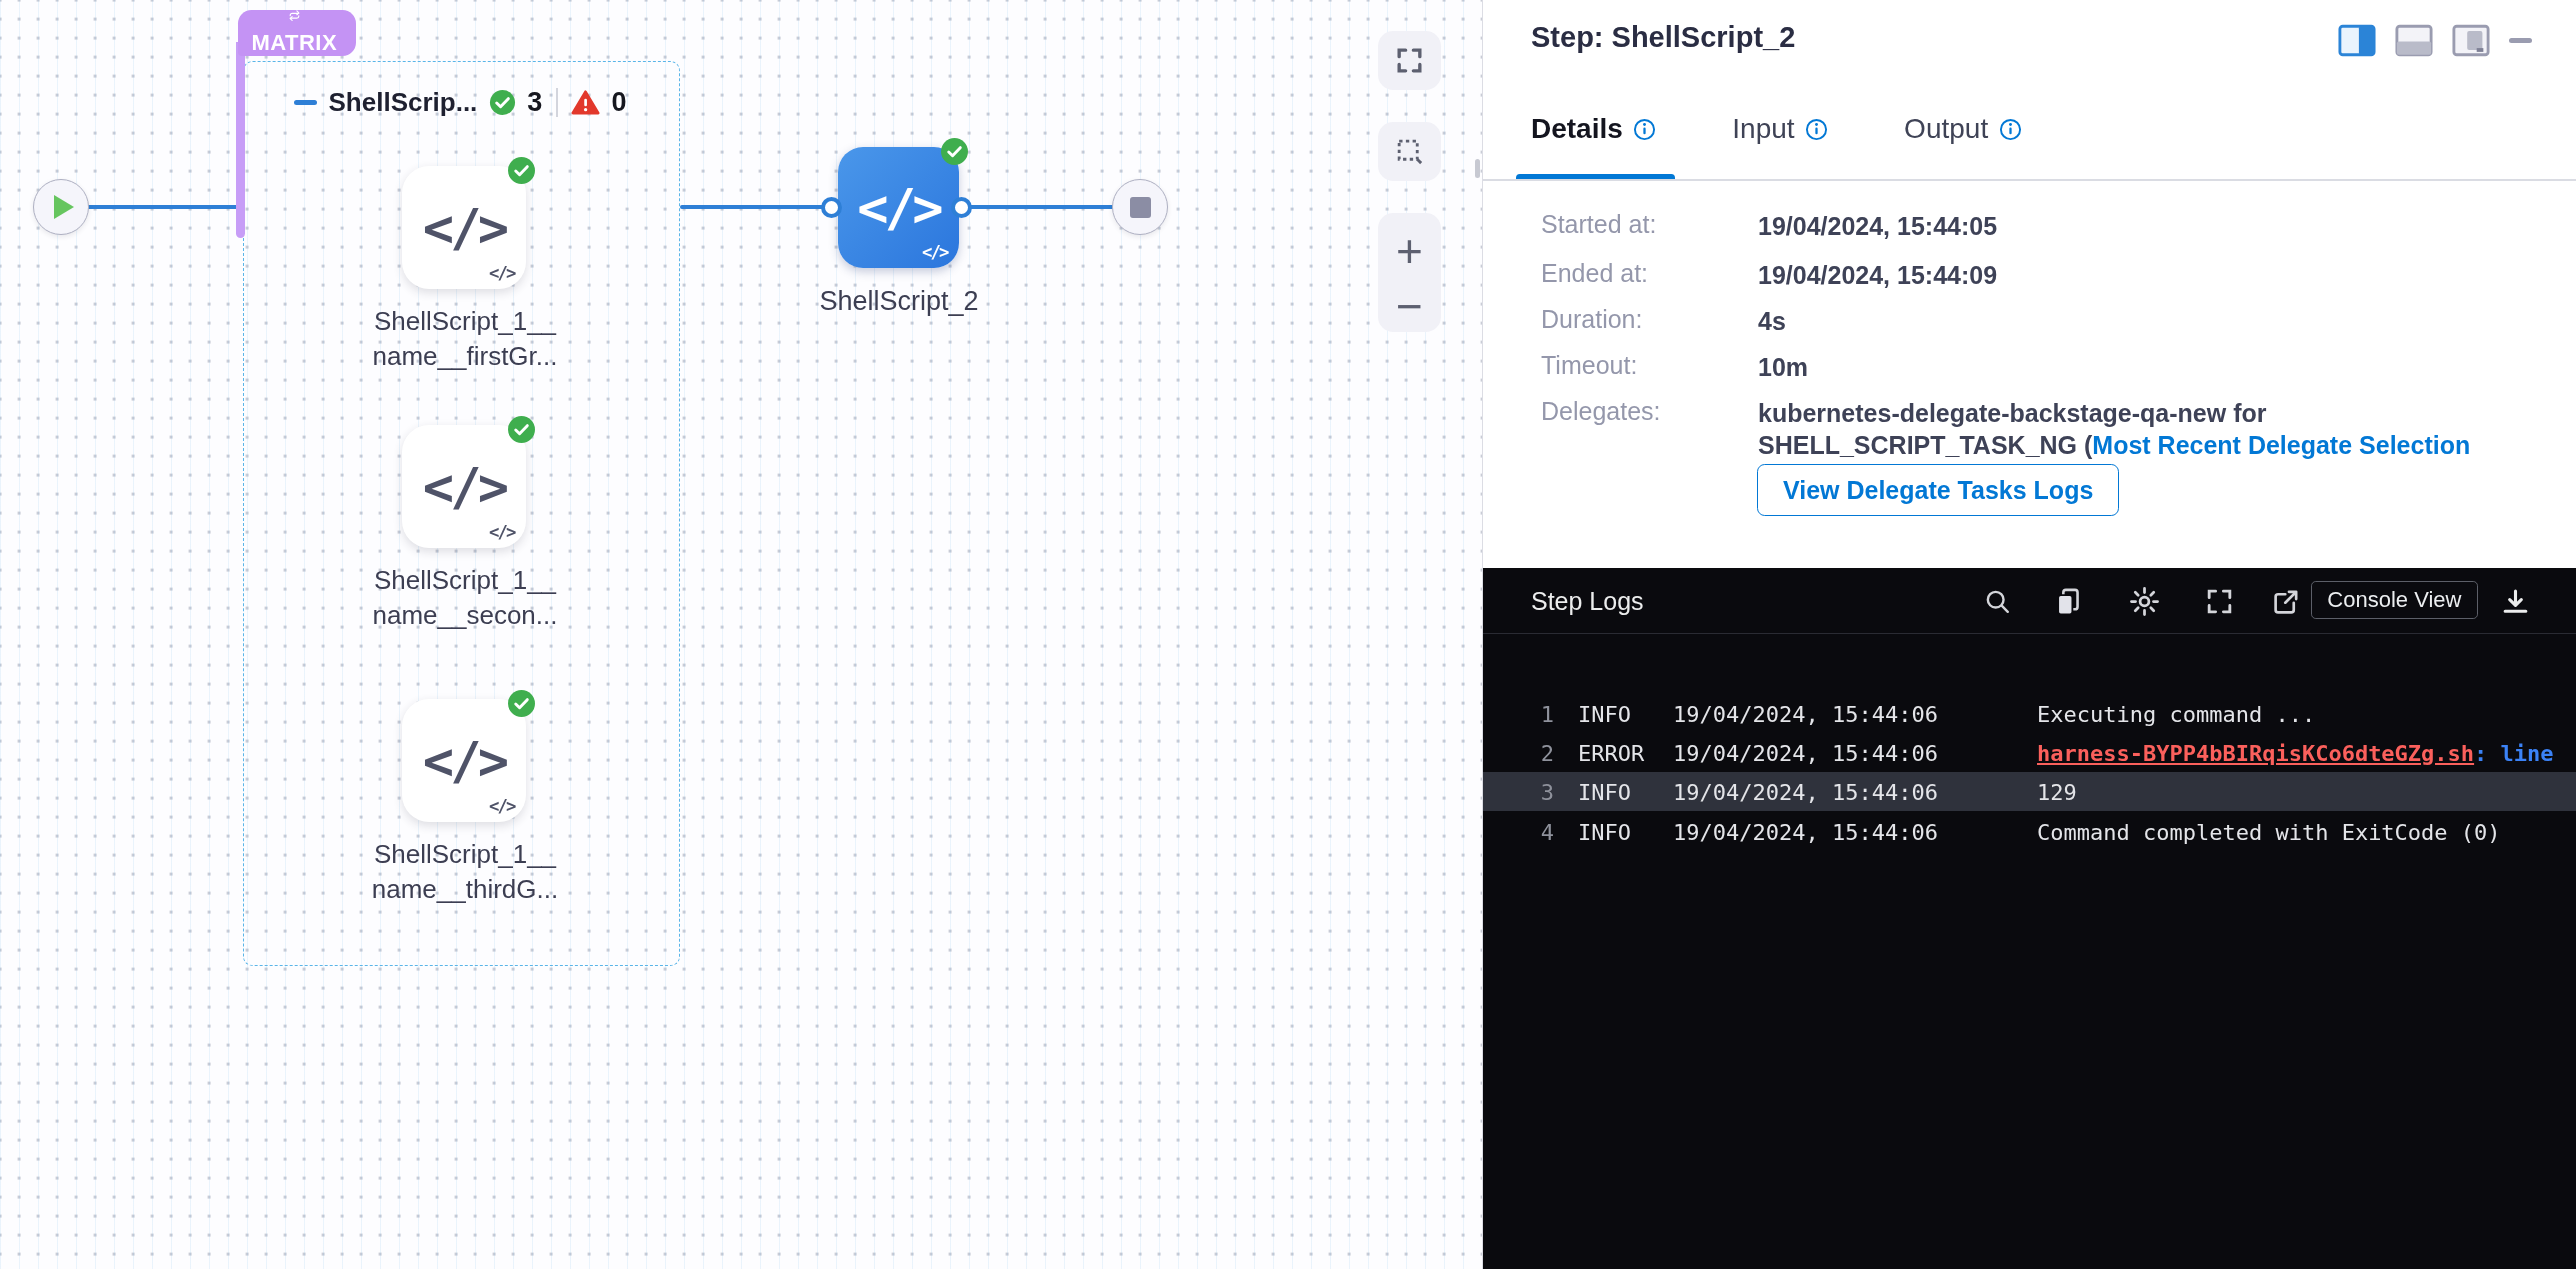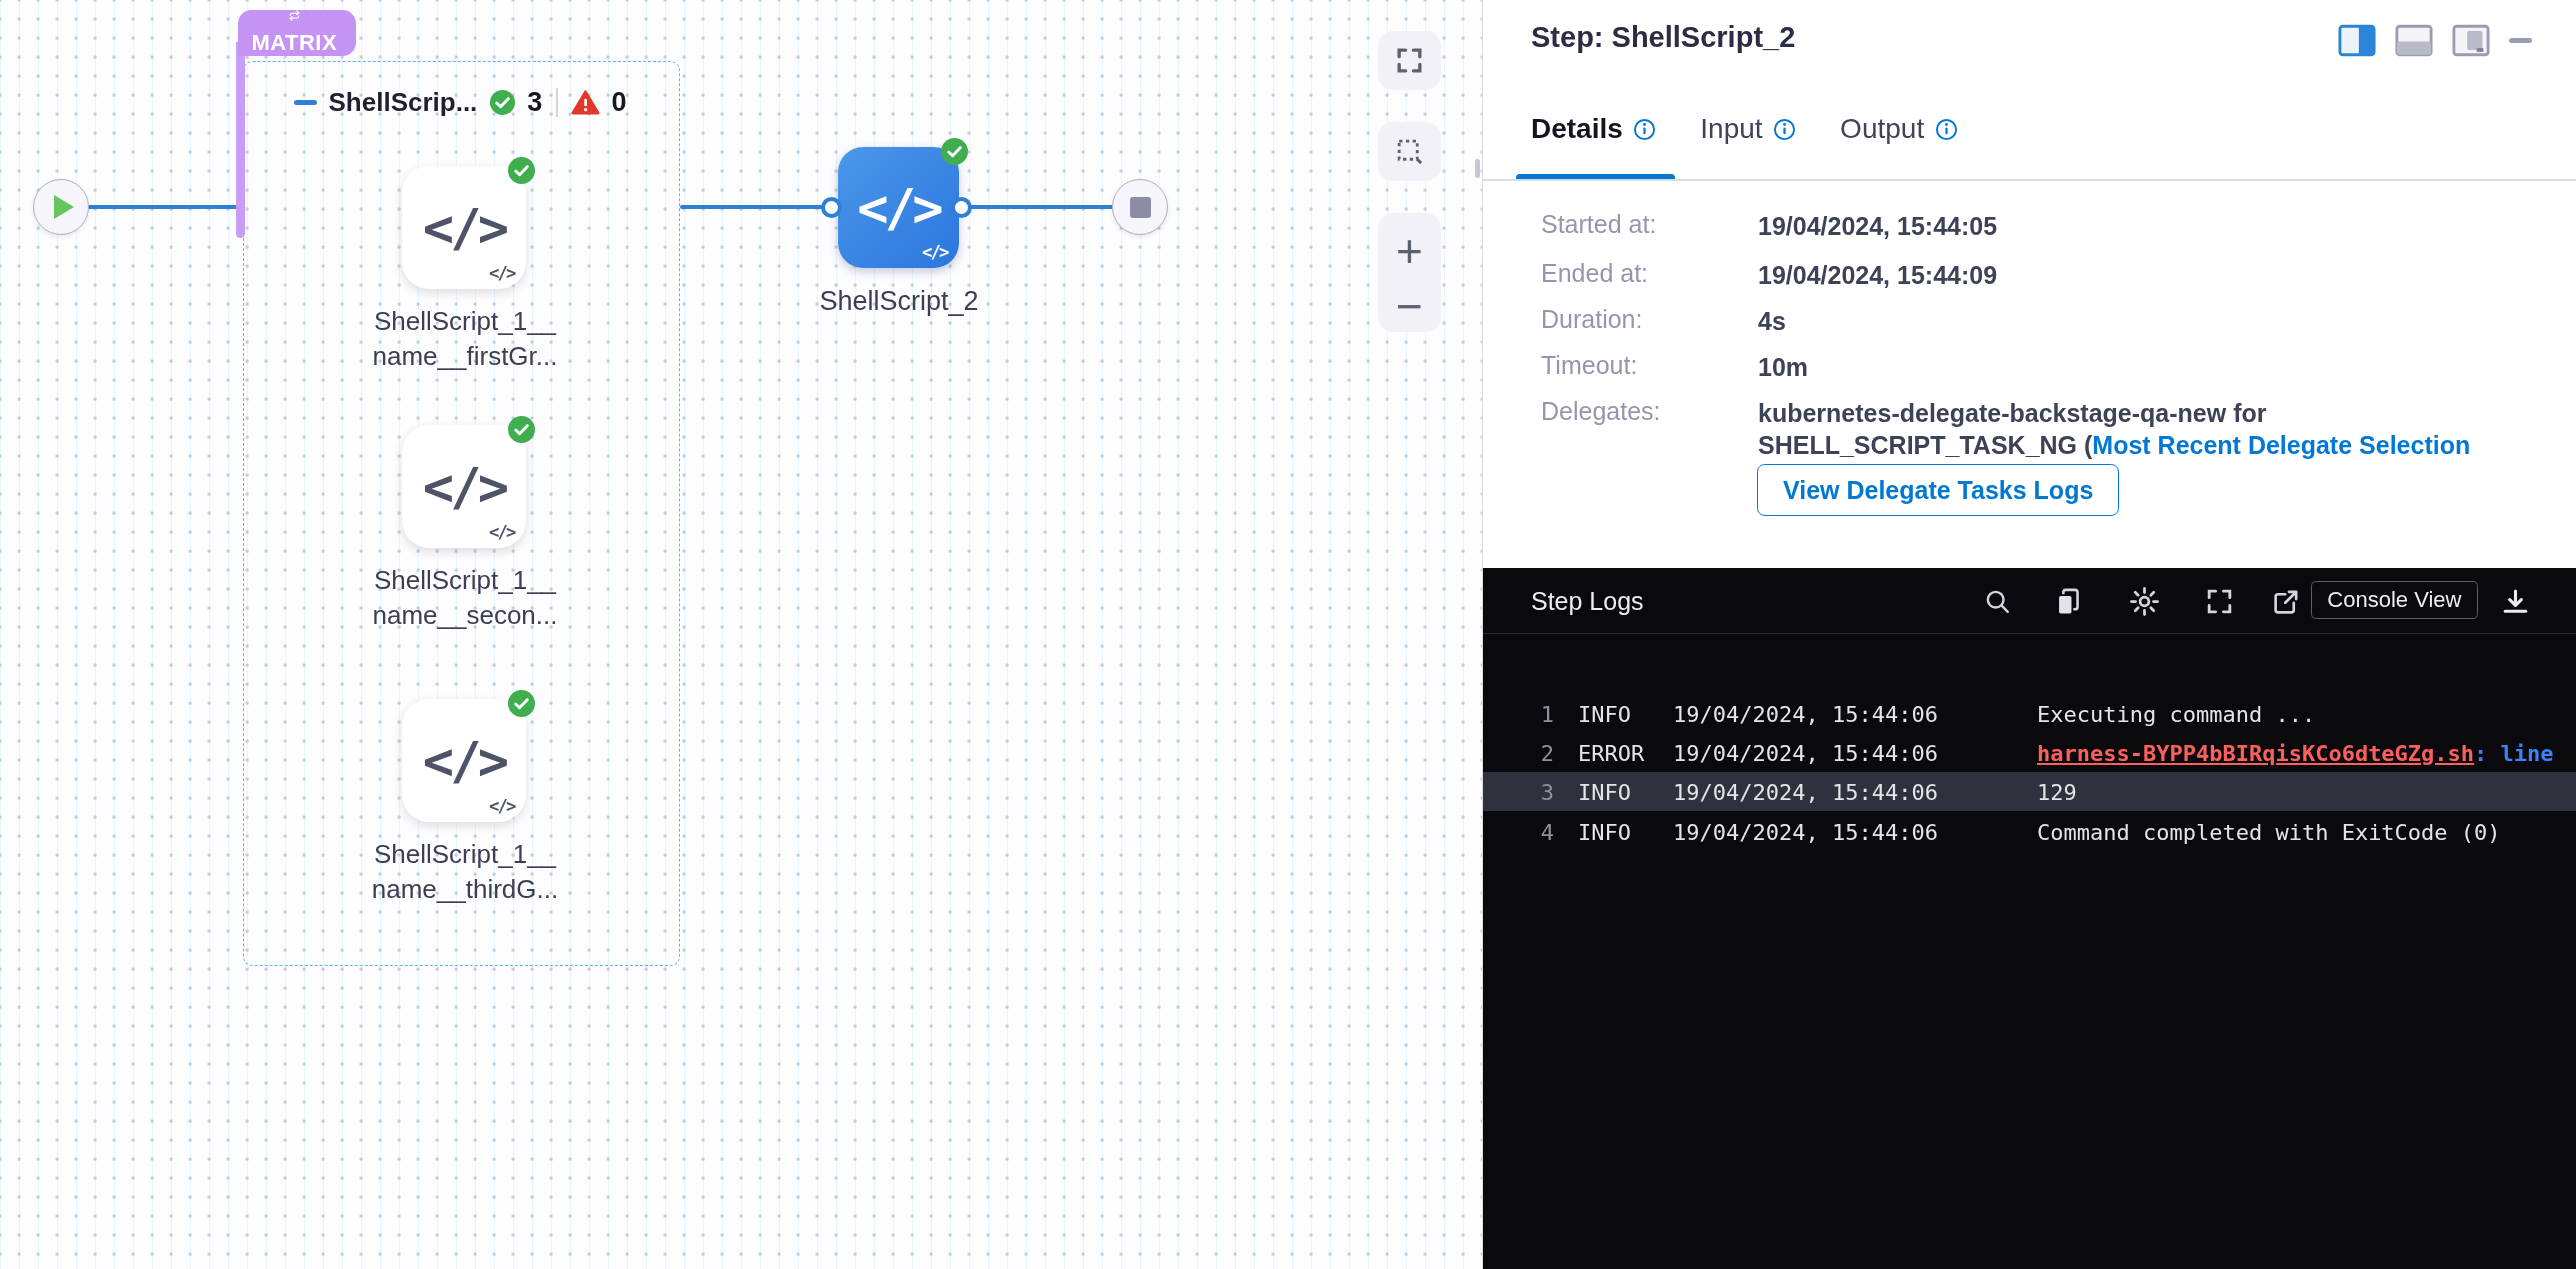--- a/index.html
+++ b/index.html
@@ -66,21 +66,21 @@
     cursor:pointer; color:#5d6070; }
   .zoom-label { font-size:46px; font-weight:300; color:#5d6070; line-height:54px; cursor:pointer; }
 
   
   .panel { position:absolute; left:1483px; top:0; width:1093px; height:1270px; background:#fff; }
   .panel-title { position:absolute; left:48px; top:21px; font-size:29px; font-weight:600; color:#2a2d43; }
   .win-controls { position:absolute; right:44px; top:23px; display:flex; align-items:center; gap:19px; }
   .win-controls > div { cursor:pointer; display:flex; align-items:center; }
   .minimize-bar { width:23px; height:4.8px; background:#9a9cb0; border-radius:2.9px; }
 
-  .tabs { position:absolute; left:48px; top:113px; display:flex; gap:44px; }
+  .tabs { position:absolute; left:48px; top:113px; display:flex; gap:76px; }
   .tab { display:flex; align-items:center; gap:10.5px; font-size:28px; color:#3f4356; cursor:pointer; }
   .tab.active { font-weight:bold; color:#14151f; }
   .tab-underline { position:absolute; left:33px; top:174px; width:159px; height:5.8px;
     background:#0278d5; border-radius:3.8px 3.8px 0 0; }
   .tabs-divider { position:absolute; left:0; top:179px; width:1093px; height:1.9px; background:#dadce3; }
 
   .drow { position:absolute; left:58px; display:flex; }
   .dlabel { width:217px; font-size:25px; color:#9497ab; }
   .dvalue { font-size:25px; font-weight:bold; color:#3e4257; line-height:32px; }
   .dlink { color:#0278d5; font-weight:bold; text-decoration:none; cursor:pointer; }

